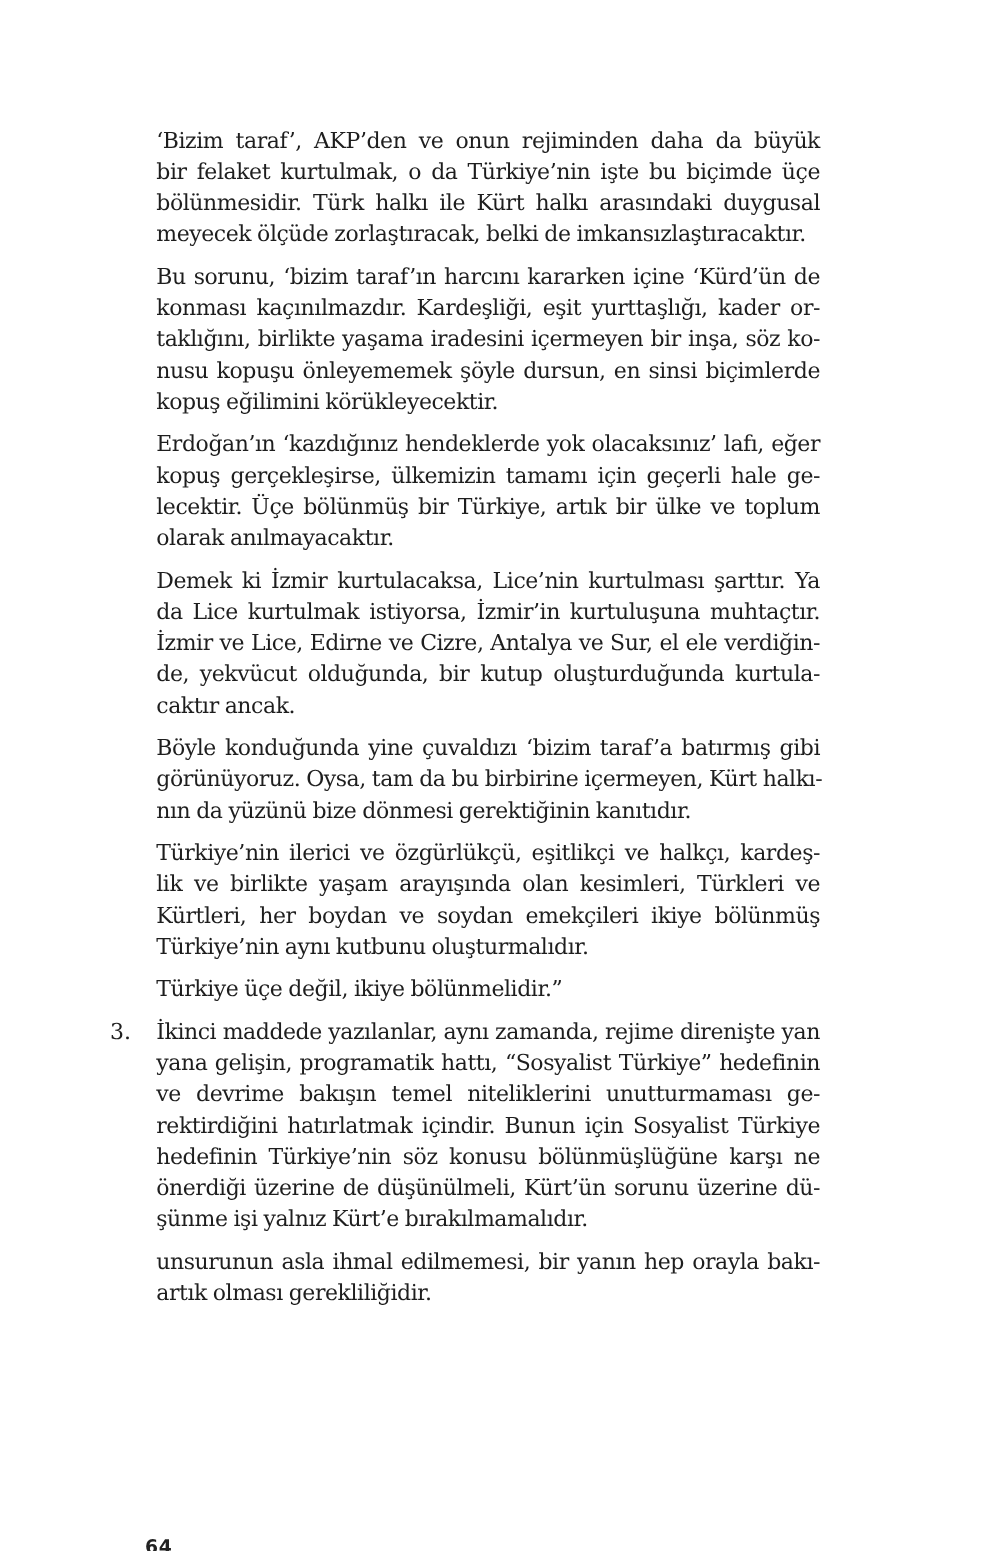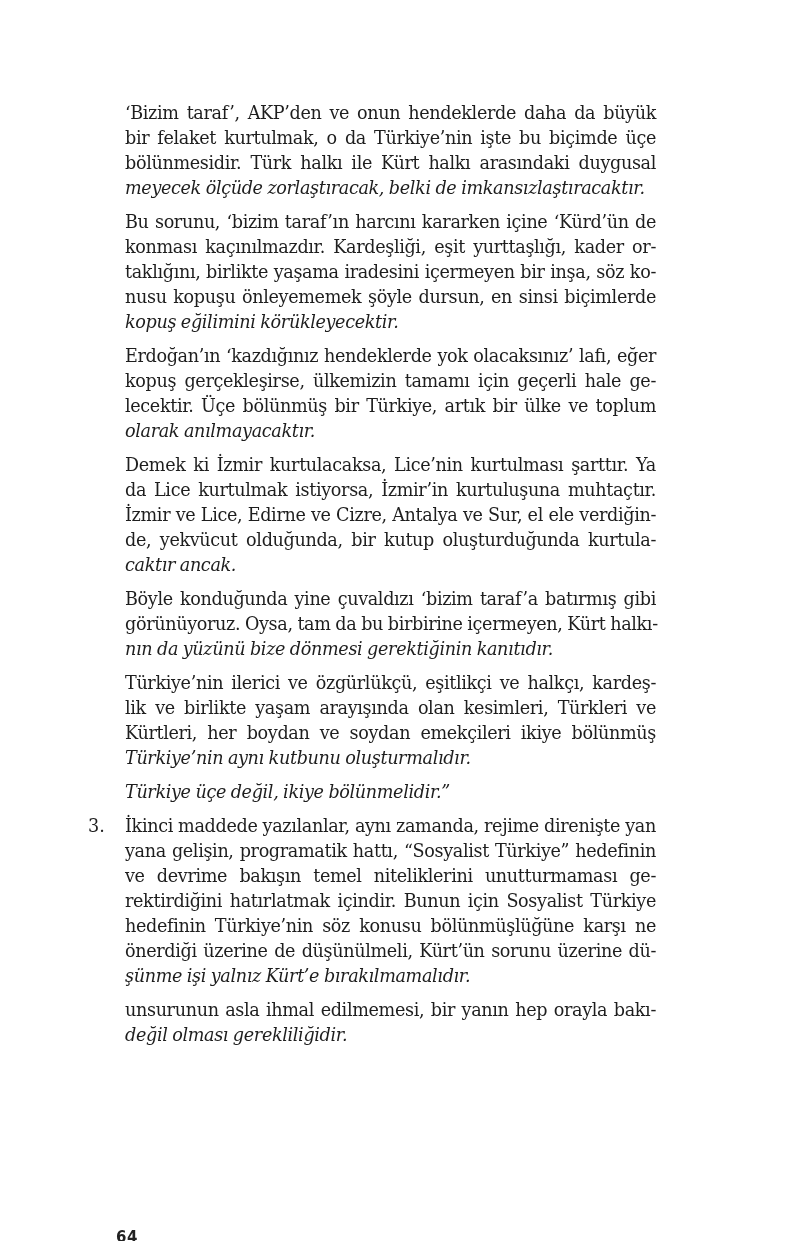--- a/index.html
+++ b/index.html
@@ -31,21 +31,20 @@
       word-spacing: -0.5px;
     }
     .para .ln {
       display: block;
       text-align: justify;
       text-align-last: justify;
       white-space: nowrap;
     }
     .para .ln.last {
       text-align-last: left;
-      font-style: italic;
     }
     .list-item {
       position: relative;
     }
     .list-marker {
       position: absolute;
       left: -37px;
       top: 0;
       font-family: "DejaVu Serif", "Liberation Serif", serif;
       font-size: 17.6px;
@@ -62,21 +61,21 @@
       letter-spacing: 0.5px;
       margin-left: 28px;
     }
   </style>
 </head>
 <body>
 
 <div class="page">
 
   <p class="para">
-    <span class="ln">‘Bizim taraf’, AKP’den ve onun hendeklerde daha da büyük</span>
+    <span class="ln">‘Bizim taraf’, AKP’den ve onun rejiminden daha da büyük</span>
     <span class="ln">bir felaket kurtulmak, o da Türkiye’nin işte bu biçimde üçe</span>
     <span class="ln">bölünmesidir. Türk halkı ile Kürt halkı arasındaki duygusal</span>
     <span class="ln last">meyecek ölçüde zorlaştıracak, belki de imkansızlaştıracaktır.</span>
   </p>
 
   <p class="para">
     <span class="ln">Bu sorunu, ‘bizim taraf’ın harcını kararken içine ‘Kürd’ün de</span>
     <span class="ln">konması kaçınılmazdır. Kardeşliği, eşit yurttaşlığı, kader or-</span>
     <span class="ln">taklığını, birlikte yaşama iradesini içermeyen bir inşa, söz ko-</span>
     <span class="ln">nusu kopuşu önleyememek şöyle dursun, en sinsi biçimlerde</span>
@@ -123,18 +122,18 @@
       <span class="ln">yana gelişin, programatik hattı, “Sosyalist Türkiye” hedefinin</span>
       <span class="ln">ve devrime bakışın temel niteliklerini unutturmaması ge-</span>
       <span class="ln">rektirdiğini hatırlatmak içindir. Bunun için Sosyalist Türkiye</span>
       <span class="ln">hedefinin Türkiye’nin söz konusu bölünmüşlüğüne karşı ne</span>
       <span class="ln">önerdiği üzerine de düşünülmeli, Kürt’ün sorunu üzerine dü-</span>
       <span class="ln last">şünme işi yalnız Kürt’e bırakılmamalıdır.</span>
     </p>
 
     <p class="para">
       <span class="ln">unsurunun asla ihmal edilmemesi, bir yanın hep orayla bakı-</span>
-      <span class="ln last">değil olması gerekliliğidir.</span>
+      <span class="ln last">artık olması gerekliliğidir.</span>
     </p>
   </div>
 </div>
 
 <div class="page-number">64</div>
 
 </body></html>

